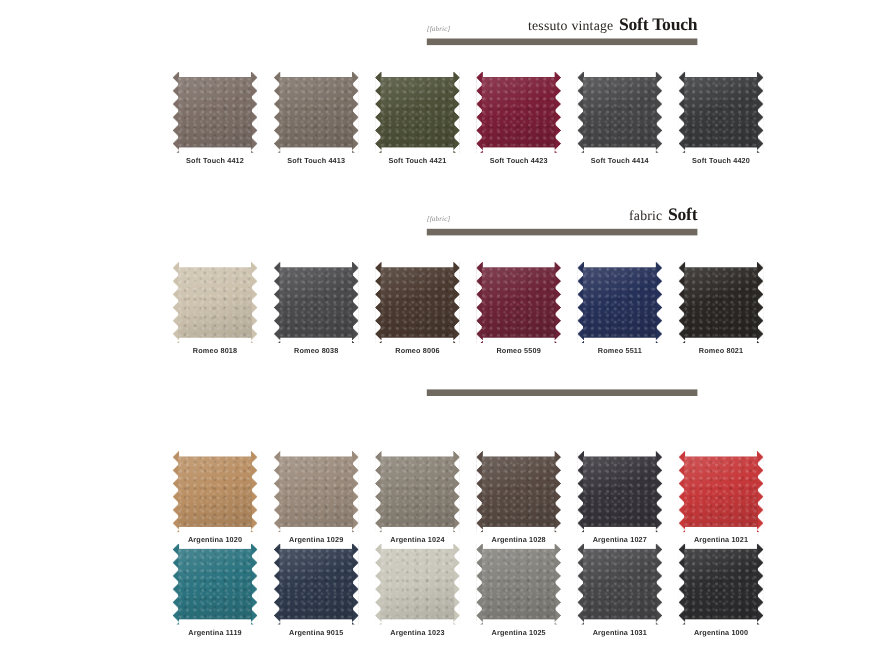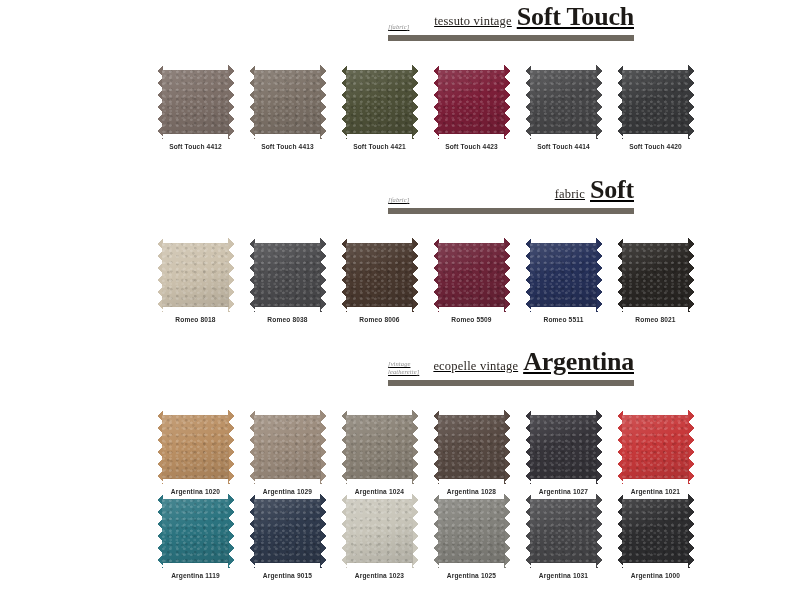--- a/index.html
+++ b/index.html
@@ -5,21 +5,21 @@
   html,body{margin:0;padding:0;}
   body{
     width:796px;height:597px;background:#ffffff;
     font-family:"Liberation Sans",sans-serif;
     position:relative;overflow:hidden;
   }
   .page{position:relative;width:796px;height:597px;}
 
   
   .sec-head{
-    position:absolute;left:388px;width:246px;text-decoration:underline;
+    position:absolute;left:388px;width:246px;
   }
   .head-row{
     display:flex;align-items:flex-end;justify-content:space-between;
     height:26px;
   }
   .cat-tag{
     font-family:"Liberation Serif",serif;
     font-style:italic;
     font-size:6.5px;
     line-height:8px;
@@ -36,21 +36,21 @@
     color:#231f1c;
     white-space:nowrap;
   }
   .title-pre{
     font-size:12.5px;
     color:#2b2622;
     margin-right:5px;
     letter-spacing:.2px;
   }
   .title-main{
-    font-size:26px;
+    font-size:16px;
     font-weight:bold;
     letter-spacing:-.2px;
     color:#1d1a17;
   }
   .rule{
     margin-top:3px;
     height:6px;
     background:#6f6960;
     width:246px;
   }
@@ -230,28 +230,20 @@
       <div class="sw">
           <div class="sw-inner" style="--c:#2a2724"></div>
           <div class="sw-tex"></div>
           <div class="sw-sheen"></div>
         </div>
       <div class="sw-label">Romeo 8021</div>
     </div>
   </div>
 
   <div class="sec-head" style="top:351px;">
-    <div class="head-row">
-      <div class="cat-tag">[vintage
-leatherette]</div>
-      <div class="title-wrap">
-        <span class="title-pre">ecopelle vintage</span>
-        <span class="title-main">Argentina</span>
-      </div>
-    </div>
     <div class="rule" style="background: rgb(111, 105, 96);"></div>
   </div>
 
   <div class="sw-row" style="top:410px;">
     <div class="sw-cell">
       <div class="sw">
           <div class="sw-inner" style="--c:#ba8f63"></div>
           <div class="sw-tex"></div>
           <div class="sw-sheen"></div>
         </div>

